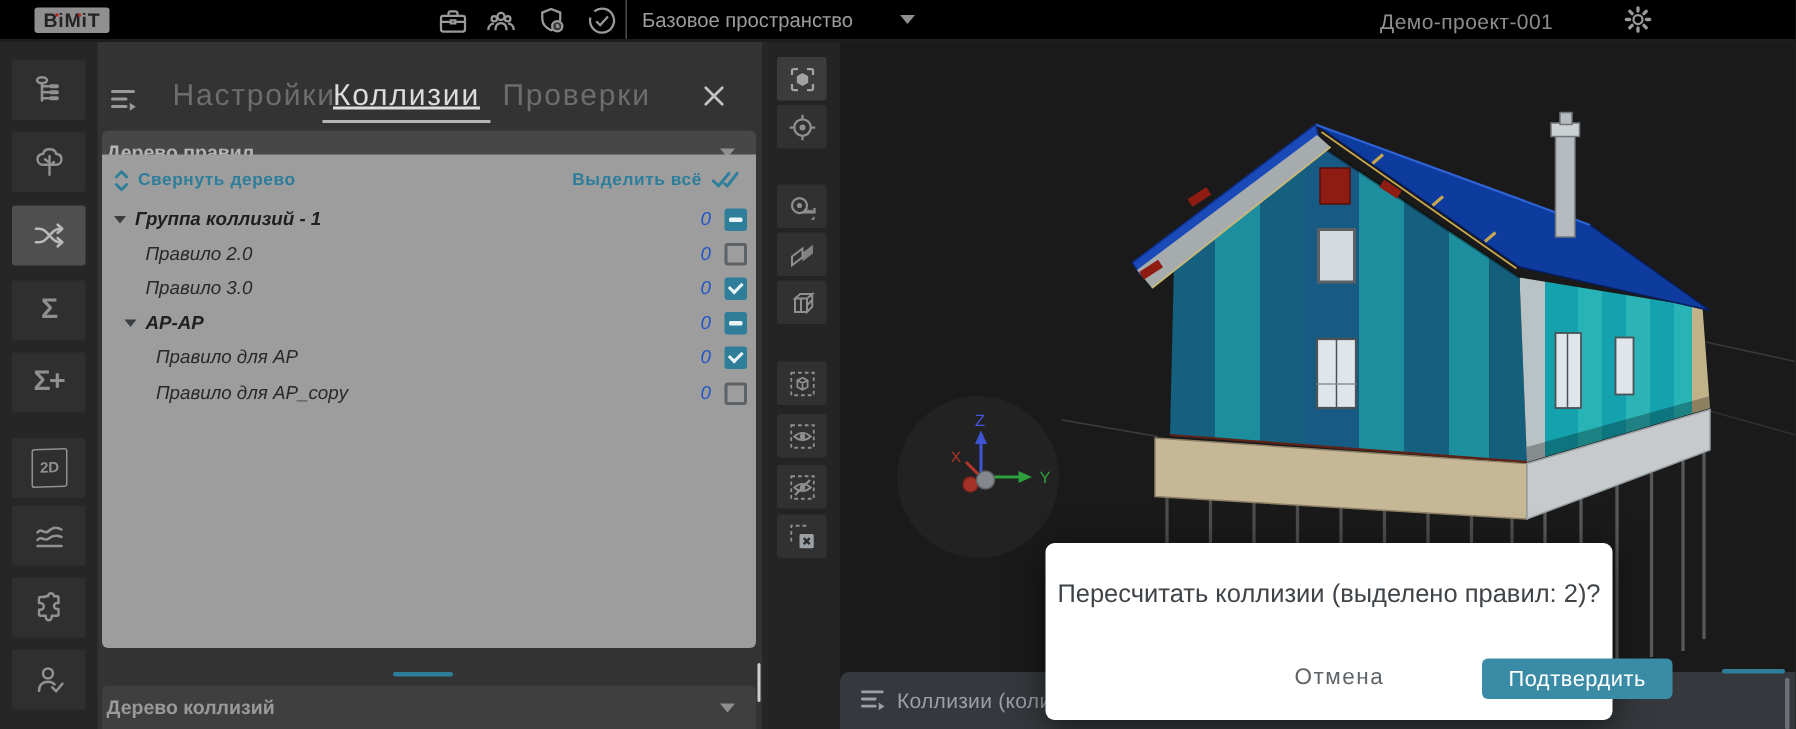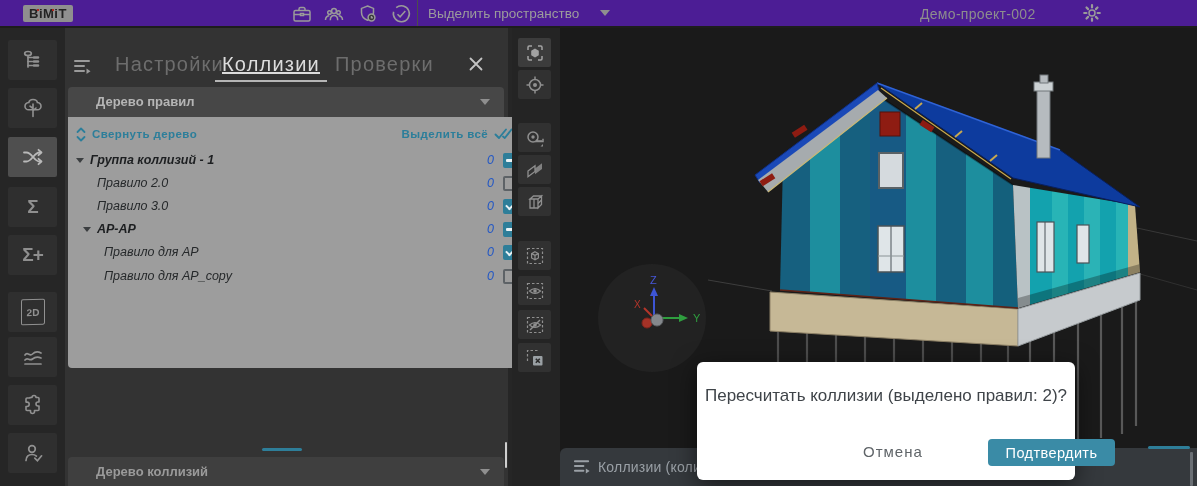--- a/index.html
+++ b/index.html
@@ -1,19 +1,19 @@
 <!DOCTYPE html>
 <html><head>
 <meta charset="utf-8">
 <style>
   html,body{margin:0;padding:0;background:#262626;width:1197px;height:486px;overflow:hidden;
     font-family:"Liberation Sans","DejaVu Sans",sans-serif;-webkit-font-smoothing:antialiased;}
   .abs{position:absolute;}
   
-  #topbar{position:absolute;left:0;top:0;width:1197px;height:26px;background:#4c1d95;border-bottom:2px solid #1d1d1d;}
+  #topbar{position:absolute;left:0;top:0;width:1197px;height:26px;background:#000000;border-bottom:2px solid #1d1d1d;}
   .logo{position:absolute;left:23px;top:5px;background:#8f8f8f;border-radius:2px;padding:1px 6px;
     font-size:13px;font-weight:bold;color:#232323;letter-spacing:.5px;}
   .logo .dot{position:absolute;width:2px;height:2px;background:#b02a20;}
   .tb-ico{position:absolute;top:3px;width:22px;height:22px;color:#9a9a9a;}
   .tb-div{position:absolute;left:417px;top:0;width:1px;height:26px;background:#4d4d4d;}
   .ws-label{position:absolute;left:428px;top:6px;font-size:13.5px;color:#9c9c9c;}
   .caret{width:0;height:0;border-left:5px solid transparent;border-right:5px solid transparent;border-top:6px solid #8f8f8f;}
   .ws-caret{position:absolute;left:600px;top:10px;}
   .proj{position:absolute;left:920px;top:6px;font-size:14px;color:#8d8d8d;letter-spacing:.3px;}
   
@@ -22,23 +22,23 @@
     display:flex;align-items:center;justify-content:center;color:#919191;}
   .sb-btn.active{background:#4f4f4f;color:#b9b9b9;}
   .sb-glyph{font-size:19px;font-weight:bold;color:#8f8f8f;letter-spacing:-1px;}
   
   #panel{position:absolute;left:65px;top:28px;width:443px;height:458px;background:#333333;}
   .tab{position:absolute;top:20px;height:32px;line-height:32px;text-align:center;font-size:20px;
     letter-spacing:1.2px;color:#6d6d6d;border-bottom:2px solid transparent;}
   .tab.active{color:#dcdcdc;border-bottom-color:#b5b5b5;}
   .x-close{position:absolute;left:403px;top:28px;width:16px;height:16px;color:#c4c4c4;}
   .sec-head{position:absolute;left:3px;width:436px;height:30px;background:#474747;border-radius:4px 4px 0 0;
-    color:#b5b5b5;font-size:13px;font-weight:bold;line-height:30px;padding-left:28px;box-sizing:border-box;}
+    color:#b5b5b5;font-size:13px;font-weight:bold;line-height:30px;padding-left:3px;box-sizing:border-box;}
   .sec-head .caret{position:absolute;right:14px;top:12px;}
-  #tree-content{position:absolute;left:3px;top:89px;width:436px;height:251px;background:#9d9d9d;border-radius:0 0 4px 4px;padding-left:20px;}
+  #tree-content{position:absolute;left:3px;top:75px;width:436px;height:329px;background:#9d9d9d;border-radius:0 0 4px 4px;}
   .ctrl-row{position:absolute;left:0;top:7px;width:100%;height:20px;display:flex;align-items:center;
     padding:0 8px 0 7px;box-sizing:border-box;font-size:11.5px;font-weight:bold;letter-spacing:.4px;color:#2c7e9a;}
   .ctrl-row .spacer{flex:1;}
   .tree-row{position:absolute;left:0;width:100%;height:22px;display:flex;align-items:center;
     font-size:12.5px;color:#26292b;box-sizing:border-box;padding-right:6px;font-style:italic;}
   .tree-row.bold{font-weight:bold;color:#1d1f21;}
   .tree-row.lvl0{padding-left:6px;} .tree-row.lvl1{padding-left:13px;} .tree-row.lvl2{padding-left:20px;}
   .twisty{width:12px;height:12px;margin-right:4px;visibility:hidden;display:flex;align-items:center;justify-content:center;}
   .tree-row.expandable .twisty{visibility:visible;}
   .twisty::after{content:"";width:0;height:0;border-left:4px solid transparent;border-right:4px solid transparent;border-top:5px solid #3b3e40;}
@@ -104,24 +104,24 @@
     </svg>
   </span>
   <span class="tb-ico" style="left:390px;">
     <svg width="22" height="22" viewBox="0 0 22 22" fill="none" stroke="currentColor" stroke-width="1.5">
       <path d="M6.2 4.6 a8 8 0 1 1 -2.6 4.1"></path>
       <path d="M7.5 11.2 l2.6 2.6 5.2-5.8"></path>
     </svg>
   </span>
   <span class="tb-div"></span>
 
-  <span class="ws-label">Выделить пространство</span>
+  <span class="ws-label">Базовое пространство</span>
   <span class="caret ws-caret"></span>
 
-  <span class="proj">Демо-проект-002</span>
+  <span class="proj">Демо-проект-001</span>
   <span class="tb-ico" style="left:1081px;top:2px;">
     <svg width="22" height="22" viewBox="0 0 22 22" fill="none" stroke="currentColor" stroke-width="1.5">
       <circle cx="11" cy="11" r="3"></circle>
       <path d="M11 3.2 v2.2 M11 16.6 v2.2 M3.2 11 h2.2 M16.6 11 h2.2 M5.5 5.5 l1.6 1.6 M14.9 14.9 l1.6 1.6 M16.5 5.5 l-1.6 1.6 M7.1 14.9 l-1.6 1.6" stroke-width="2.2" stroke-linecap="round"></path>
     </svg>
   </span>
 </div>
 
 <div id="sidebar">
   <div class="sb-btn" style="top:12px;">

